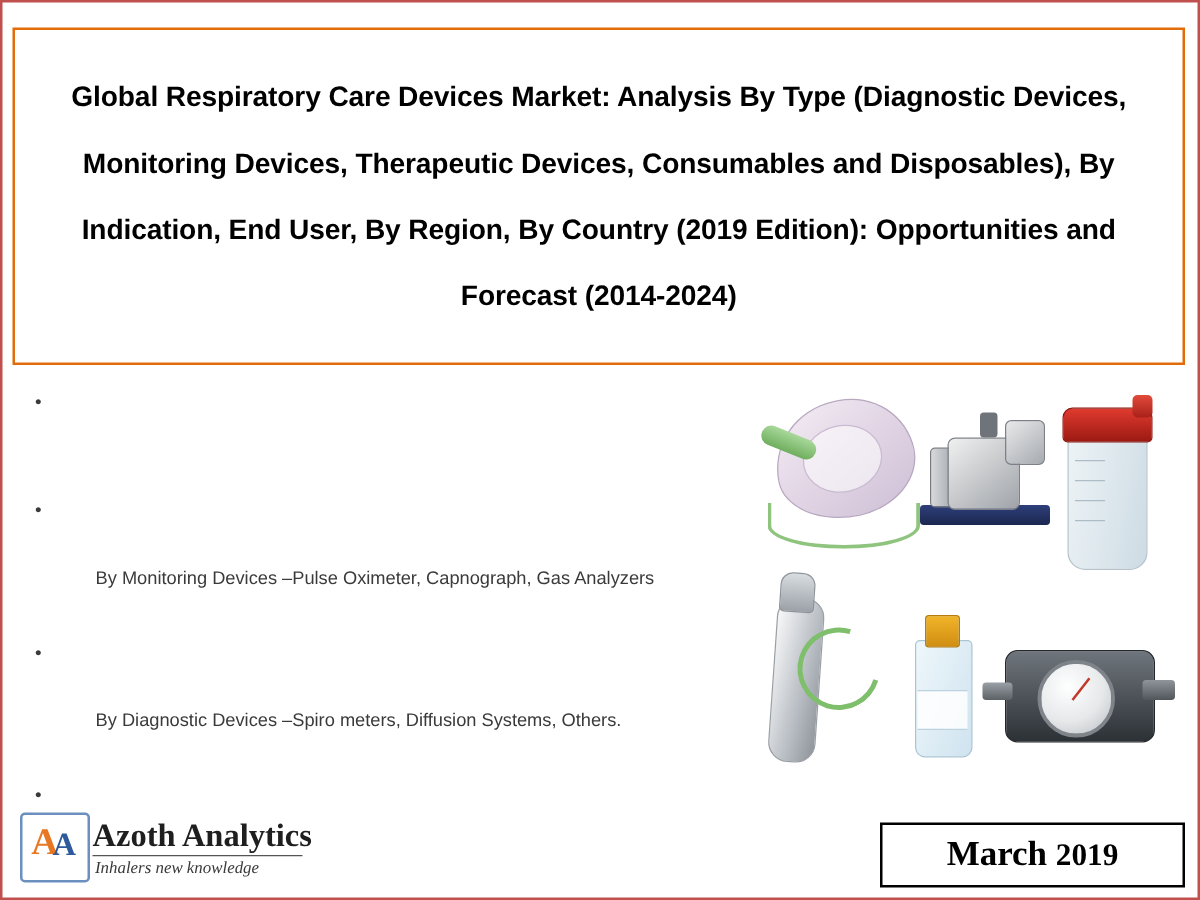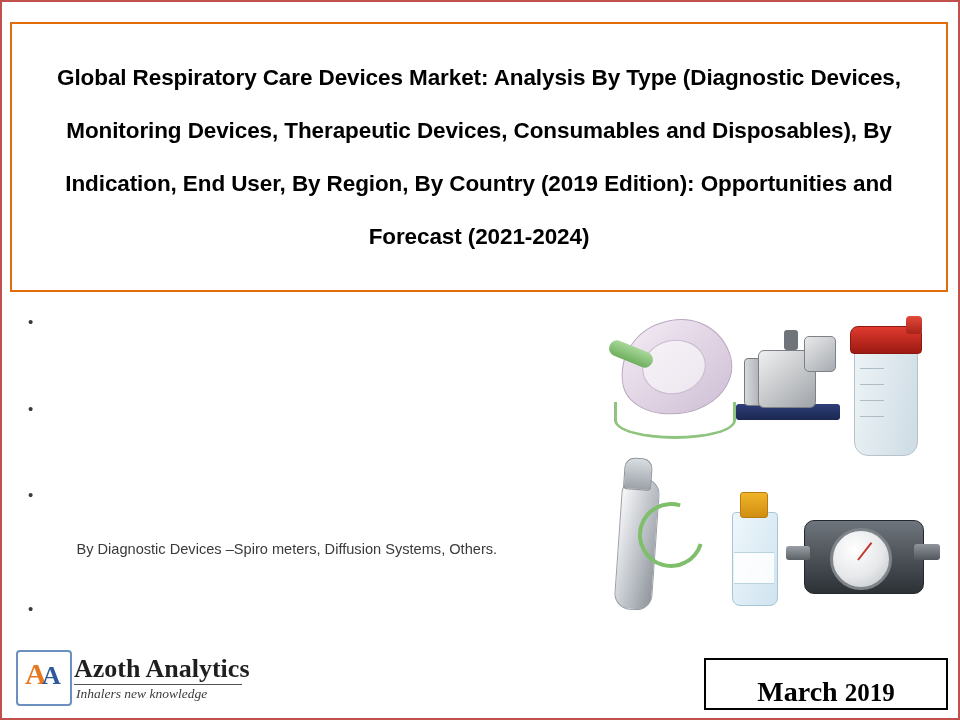--- a/index.html
+++ b/index.html
@@ -340,21 +340,21 @@
   }
   .date-box {
     position: absolute;
     right: 10px;
     bottom: 8px;
     width: 240px;
     height: 48px;
     border: 2px solid #000000;
     background: #ffffff;
     display: flex;
-    align-items: flex-end;
+    align-items: center;
     justify-content: center;
   }
   .date-text {
     font-size: 28px;
     color: #000000;
     font-family: "Liberation Serif", serif;
   }
   .date-text .m {
     font-weight: bold;
   }
@@ -362,31 +362,32 @@
     font-weight: bold;
     font-size: 25px;
   }
 </style>
 </head>
 <body>
 
 <div class="page">
 
   <div class="title-box">
-    <div class="title-text">Global Respiratory Care Devices Market: Analysis By Type (Diagnostic Devices, Monitoring Devices, Therapeutic Devices, Consumables and Disposables), By Indication, End User, By Region, By Country (2019 Edition): Opportunities and Forecast (2021-2024)</div>
+    <div class="title-text">Global Respiratory Care Devices Market: Analysis By Type (Diagnostic Devices, Monitoring Devices, Therapeutic Devices, Consumables and Disposables), By Indication, End User, By Region, By Country (2019 Edition): Opportunities and Forecast (2014-2024)</div>
   </div>
 
   <div class="content">
 
     <div class="bullets">
       <div class="bullet">
         <span class="dot">•</span>
       </div>
       <div class="bullet">
         <span class="dot">•</span>
+        <span>By Monitoring Devices –Pulse Oximeter, Capnograph, Gas Analyzers</span>
       </div>
       <div class="bullet">
         <span class="dot">•</span>
         <span>By Diagnostic Devices –Spiro meters, Diffusion Systems, Others.</span>
       </div>
       <div class="bullet">
         <span class="dot">•</span>
         
       </div>
 

